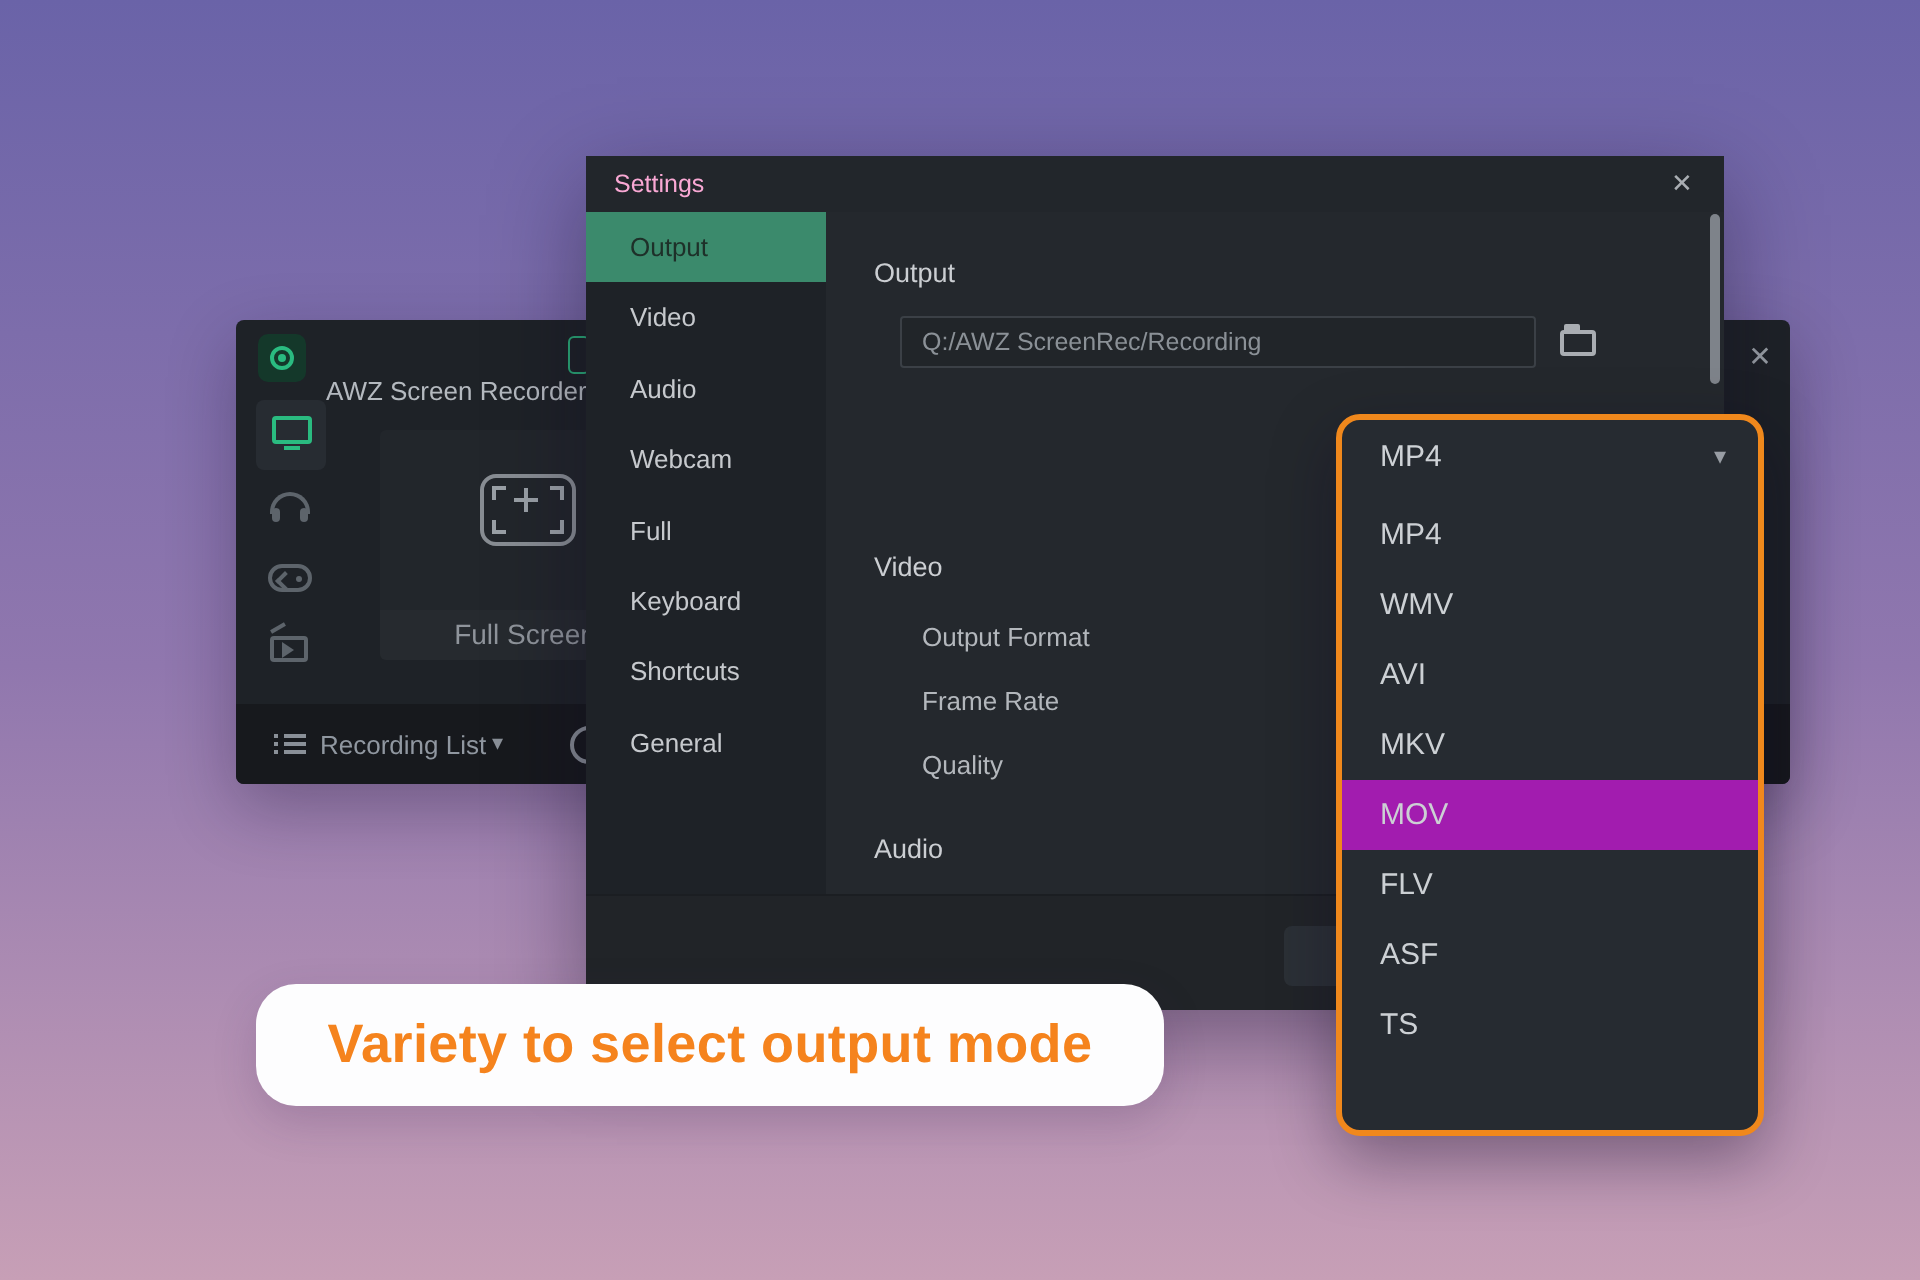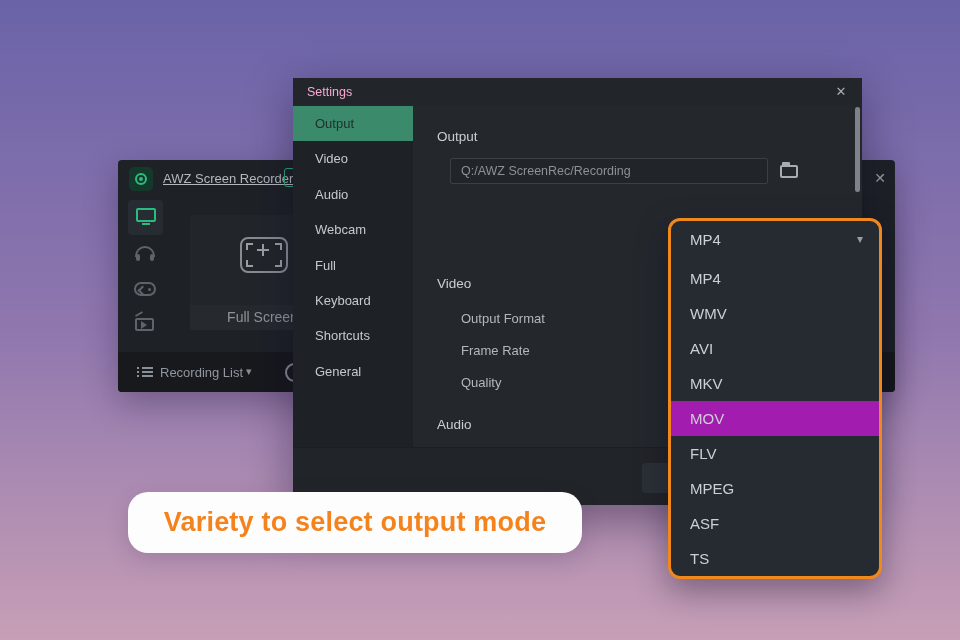--- a/index.html
+++ b/index.html
@@ -11,21 +11,21 @@
   
   .recorder { position:absolute; left:118px; top:160px; width:777px; height:232px;
               background:#1e2227; border-radius:4px; z-index:1;
               box-shadow:0 12px 34px rgba(20,10,40,.30); }
   .rec-logo { position:absolute; left:11px; top:7px; width:24px; height:24px;
               background:#14382a; border-radius:5px; }
   .rec-logo i { position:absolute; left:6px; top:6px; width:12px; height:12px;
               border:2px solid #2abb80; border-radius:50%; }
   .rec-logo b { position:absolute; left:10px; top:10px; width:4px; height:4px;
               background:#2abb80; border-radius:50%; }
-  .rec-title { position:absolute; left:45px; top:11px; font-size:13px; color:#b4b9bf;text-decoration:underline; }
+  .rec-title { position:absolute; left:45px; top:28px; font-size:13px; color:#b4b9bf; }
   .rec-mini-btn { position:absolute; left:166px; top:8px; width:11px; height:19px;
               border:1px solid #2aa876; border-radius:3px; }
   .rec-close { position:absolute; left:751px; top:7px; width:22px; height:22px;
               color:#9aa0a6; font-size:14px; text-align:center; line-height:22px; cursor:default; }
   
   .rail-active { position:absolute; left:10px; top:40px; width:35px; height:35px;
               background:#272c32; border-radius:4px; }
   .icon-monitor { position:absolute; left:8px; top:8px; width:20px; height:14px;
               border:2px solid #2abb80; border-radius:2px; }
   .icon-monitor::after { content:""; position:absolute; left:4px; top:13px; width:8px; height:2px;
@@ -100,21 +100,21 @@
   .set-scrollthumb { position:absolute; left:562px; top:29px; width:5px; height:85px;
               background:#7e838a; border-radius:3px; }
   .set-footer { position:absolute; left:0; top:369px; width:100%; height:58px; background:#212428;
               border-top:1px solid #1b1e22; }
   .set-footer-btn { position:absolute; left:349px; top:15px; width:40px; height:30px;
               background:#2b3036; border-radius:4px; }
 
   
   .dropdown { position:absolute; left:668px; top:207px; width:214px; height:361px;
               background:#262b31; border:3px solid #f0881c; border-radius:12px; z-index:3;
-              box-shadow:0 12px 32px rgba(15,8,35,.38);margin-top:11px; }
+              box-shadow:0 12px 32px rgba(15,8,35,.38); }
   .dd-sel { position:absolute; left:0; top:0; width:100%; height:40px; cursor:default; }
   .dd-sel-label { position:absolute; left:19px; top:10px; font-size:15px; color:#ced2d6; }
   .dd-sel-caret { position:absolute; right:16px; top:11px; font-size:12px; color:#989da4; }
   .dd-opts { position:absolute; left:0; top:40px; width:100%; }
   .dd-opt { height:35px; line-height:35px; padding-left:19px; font-size:15px; color:#ccd0d4; cursor:default; }
   .dd-opt.highlighted { background:#a21caf; }
 
   
   .caption { position:absolute; left:128px; top:473px; width:454px; height:61px;
              background:#fdfdfe; border-radius:20px; z-index:4;
@@ -203,21 +203,20 @@
       <span class="dd-sel-label">MP4</span>
       <span class="dd-sel-caret">▾</span>
     </div>
     <div class="dd-opts">
       <div class="dd-opt">MP4</div>
       <div class="dd-opt">WMV</div>
       <div class="dd-opt">AVI</div>
       <div class="dd-opt">MKV</div>
       <div class="dd-opt highlighted">MOV</div>
       <div class="dd-opt">FLV</div>
-      <div class="dd-opt">MPEG</div>
       <div class="dd-opt">ASF</div>
       <div class="dd-opt">TS</div>
     </div>
   </div>
 
   <div class="caption">
     <span>Variety to select output mode</span>
   </div>
 
 </div>

